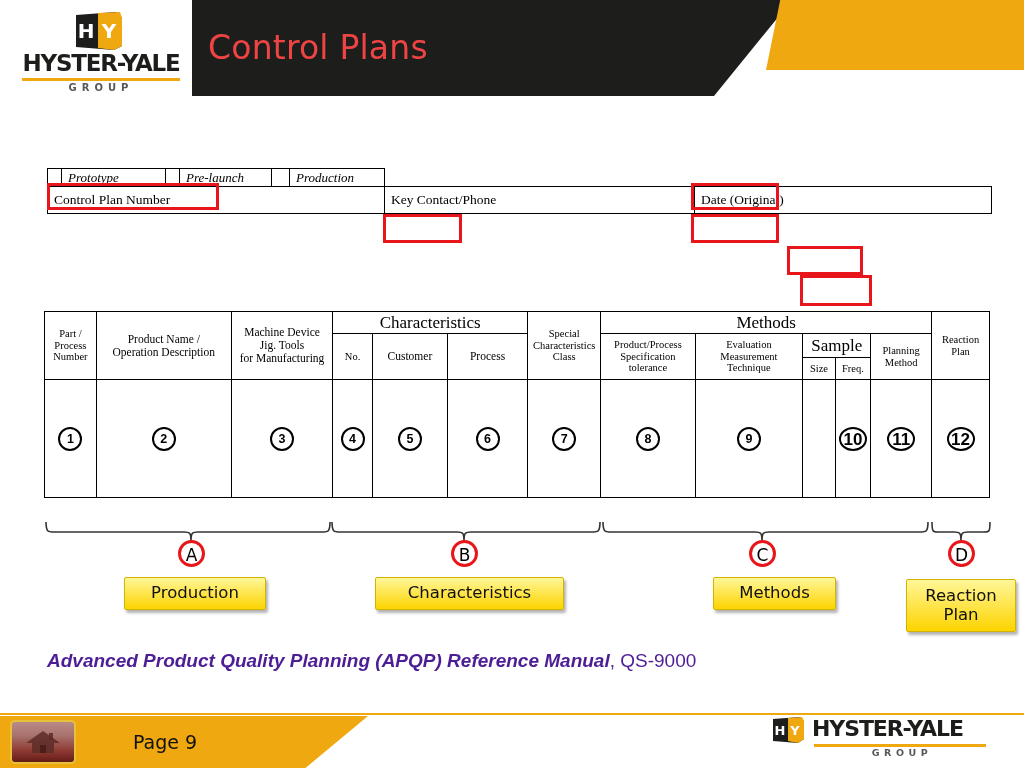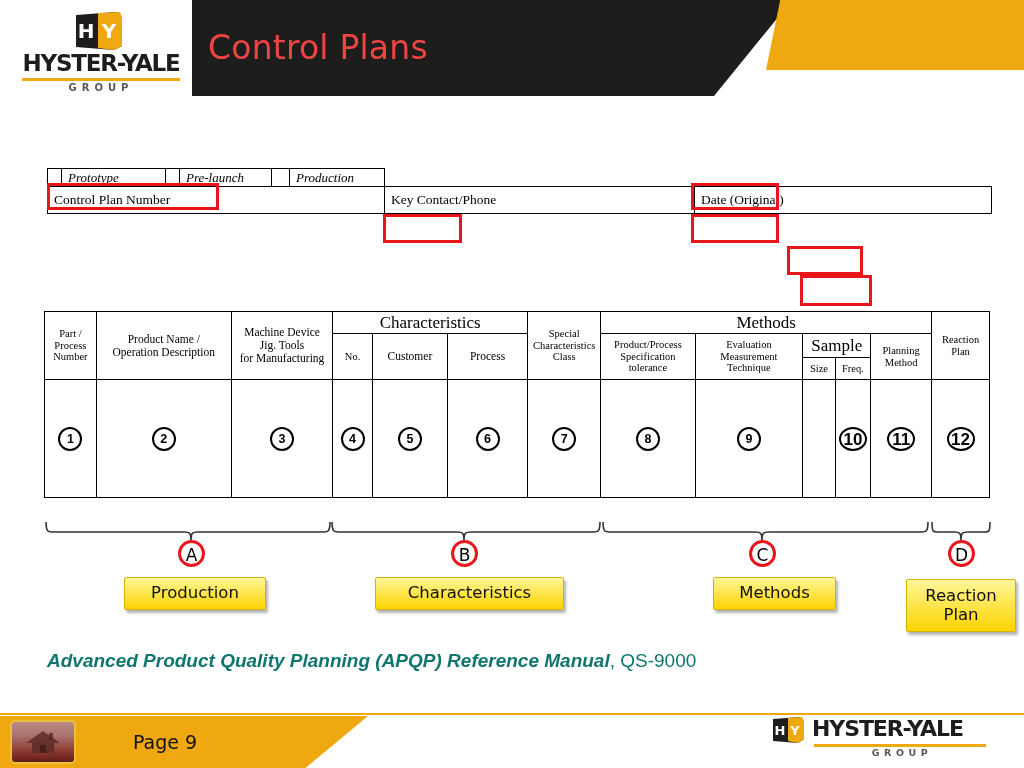--- a/index.html
+++ b/index.html
@@ -90,21 +90,21 @@
     background:linear-gradient(180deg,#fff799 0%, #ffe95e 38%, #fcd400 100%);
     box-shadow:2px 3px 3px rgba(0,0,0,.30);
     display:flex; align-items:center; justify-content:center; text-align:center;
     font-family:"DejaVu Sans", sans-serif; font-size:16.5px; color:#111;
     line-height:1.15;
   }
 
   
   #source {
     position:absolute; left:47px; top:650px; width:900px;
-    font-family:"Liberation Sans", sans-serif; font-size:19px; color:#0f766e;
+    font-family:"Liberation Sans", sans-serif; font-size:19px; color:#4c1d95;
   }
   #source .ital { font-style:italic; font-weight:bold; }
   #source .plain { font-style:normal; font-weight:normal; }
 
   
   #ftr-rule { position:absolute; left:0; top:713px; width:1024px; height:2px; background:#efa80f; }
   #ftr-bar {
     position:absolute; left:0; top:716px; width:368px; height:52px;
     background:#efa80f;
     clip-path: polygon(0 0, 100% 0, 83% 100%, 0 100%);

